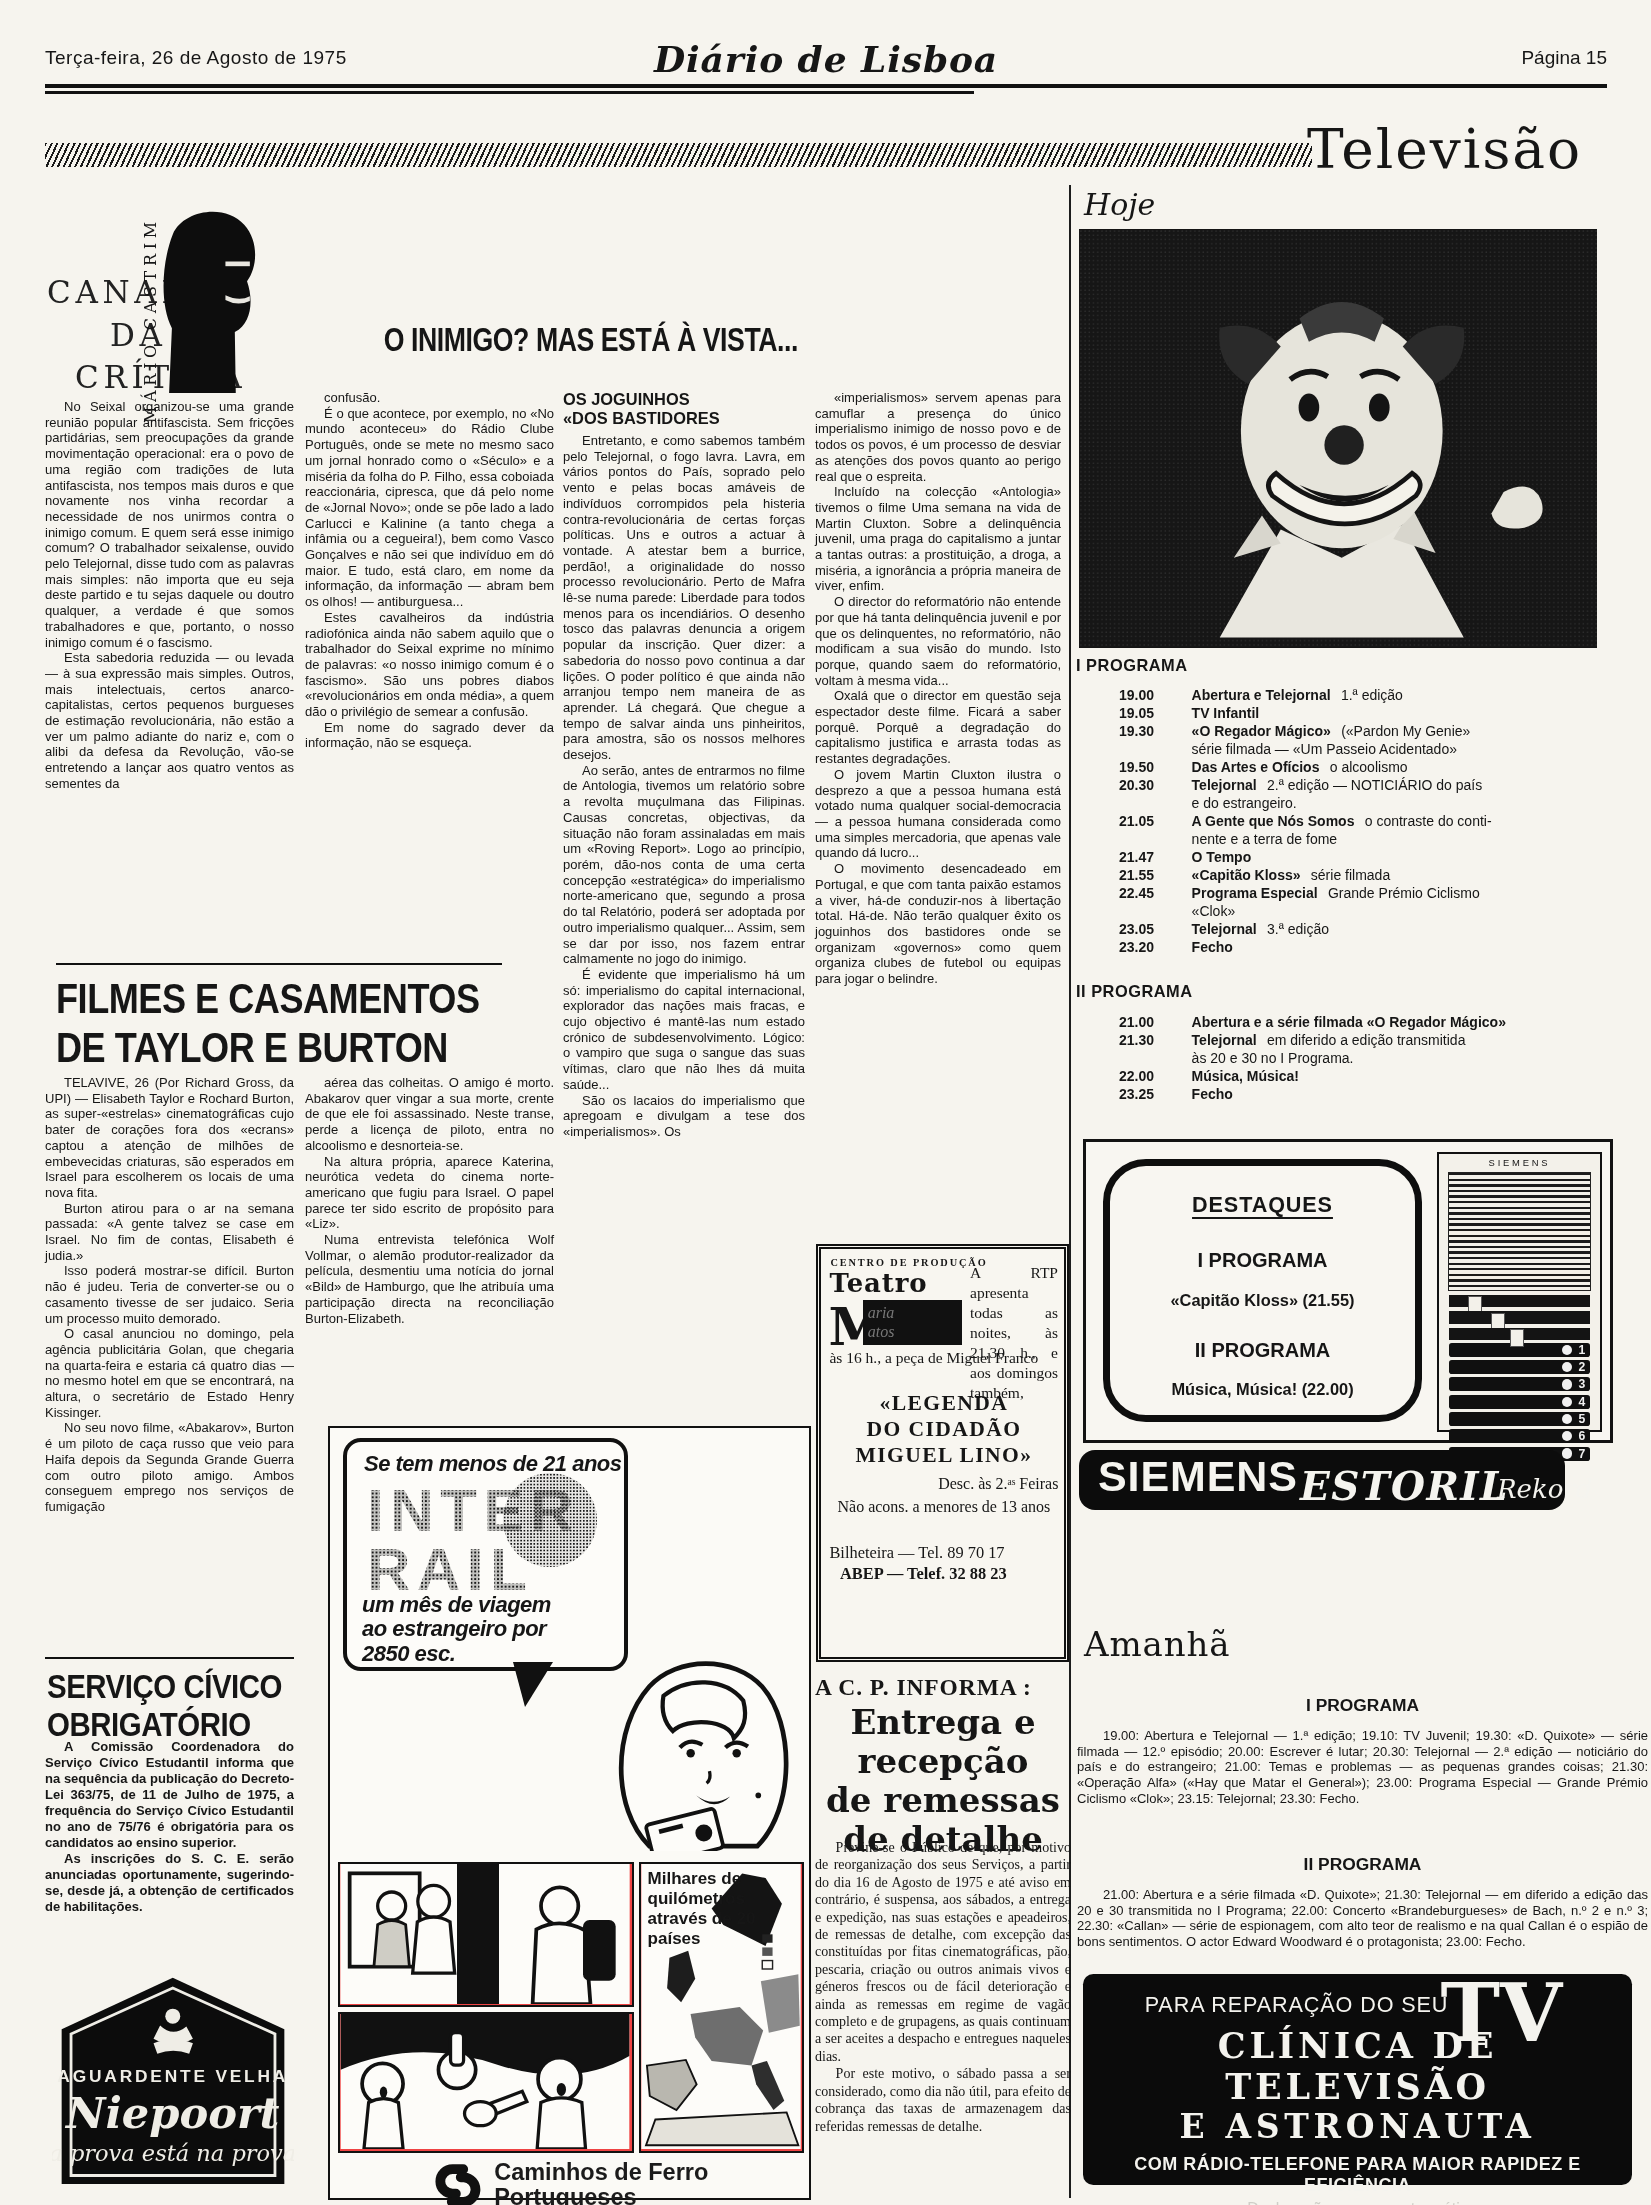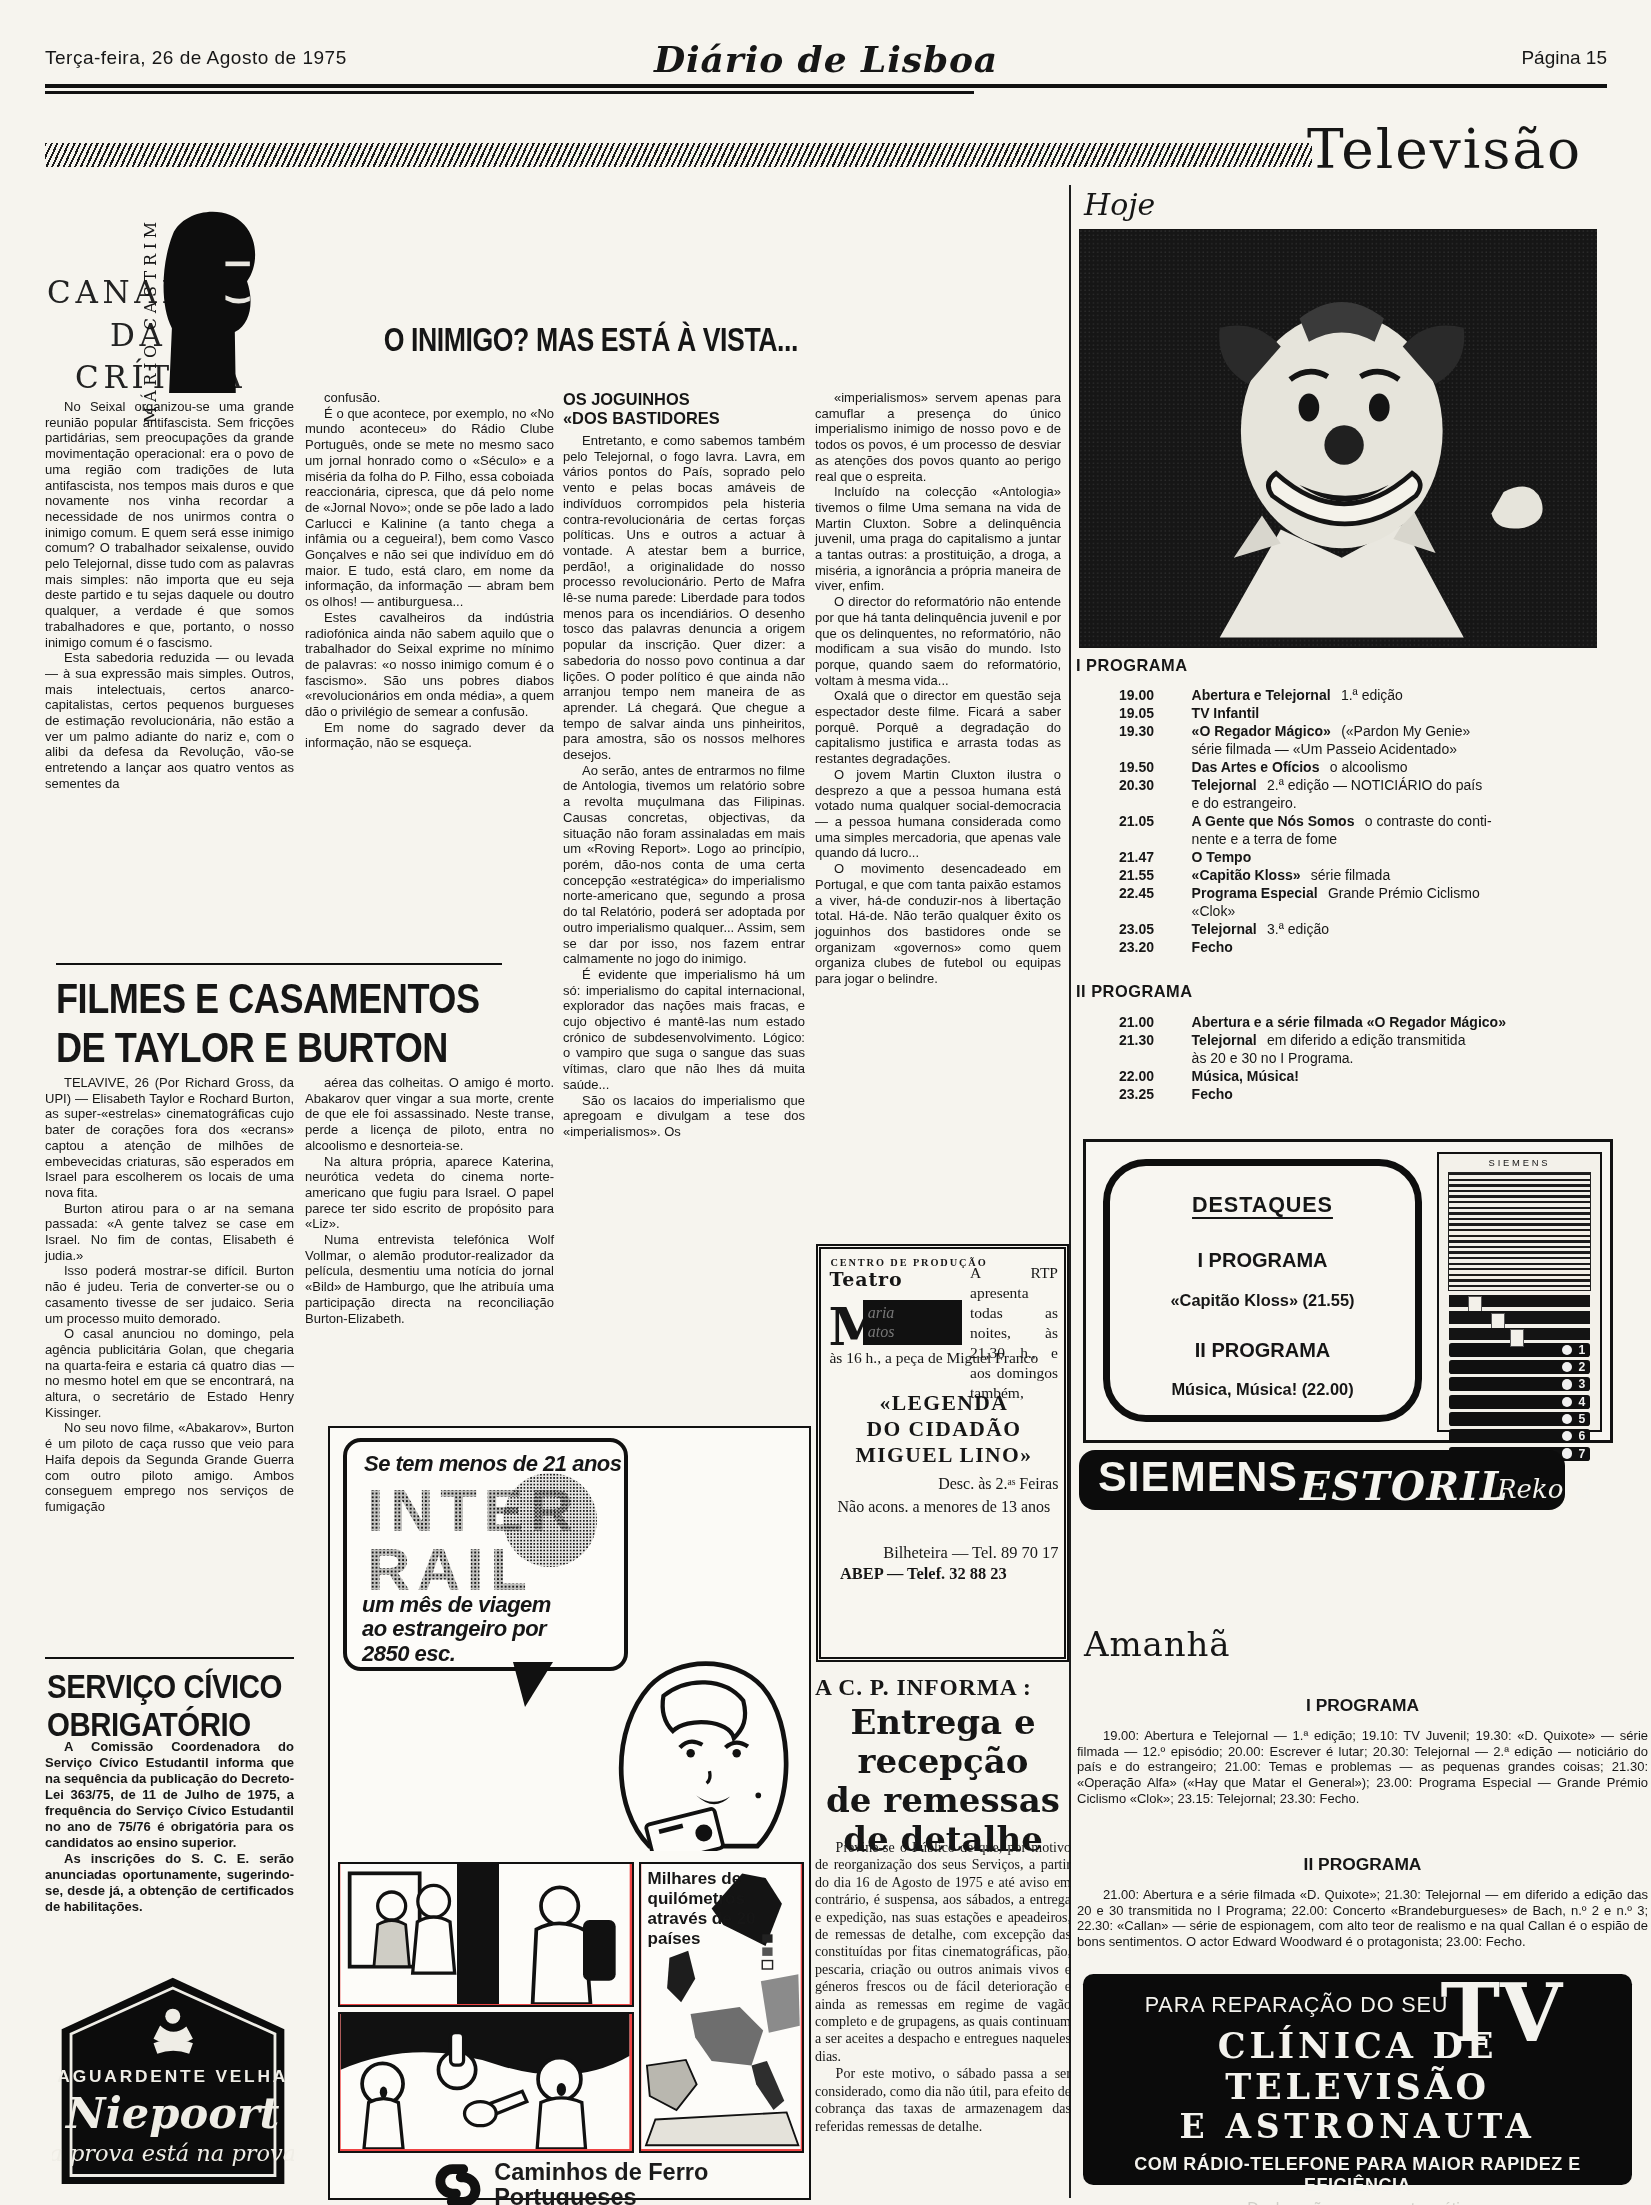--- a/index.html
+++ b/index.html
@@ -57,29 +57,29 @@
   .panel{border:2.8px solid #111;background:#ef4444;box-sizing:border-box;overflow:hidden;}
   .pan1{left:8.4px;top:434px;width:296px;height:145px;}
   .pan2{left:8.4px;top:584px;width:296px;height:141px;}
   .panmap{left:309px;top:434px;width:165px;height:291px;}
   .mapcap{left:6.6px;top:4.7px;width:113px;font-size:17px;line-height:20px;font-weight:bold;}
   .cprow{left:103px;top:732px;display:flex;align-items:center;gap:12.2px;}
   .cptxt{font-size:23.5px;line-height:25px;font-weight:bold;color:#1b1b1b;}
   
   .teatro{left:816px;top:1244px;width:253px;height:418px;border:5.2px double #111;background:#f8f6f0;box-sizing:border-box;font-family:"Liberation Serif",serif;}
   .te-kicker{left:9.4px;top:7.5px;font-size:10.3px;font-weight:bold;letter-spacing:1.9px;}
-  .te-logo1{left:8.4px;top:19px;font-family:"DejaVu Serif",serif;font-weight:bold;font-size:19px;letter-spacing:0.9px;}
+  .te-logo1{left:8.4px;top:19px;font-family:"DejaVu Serif",serif;font-weight:bold;font-size:26px;letter-spacing:0.9px;}
   .te-m{left:7.5px;top:47px;font-family:"DejaVu Serif",serif;font-weight:bold;font-size:52px;}
   .te-box{left:42px;top:51px;width:99px;height:45px;background:#111;color:#777;font-size:16px;line-height:19px;padding:2.8px 4.7px;box-sizing:border-box;font-style:italic;}
   .te-intro{left:8.4px;top:28px;width:141px;font-size:15.5px;line-height:20px;text-align:justify;position:absolute;}
   .te-intro2{left:8.4px;top:99px;width:229px;font-size:15.5px;line-height:20px;}
   .te-title{left:8.4px;top:141px;width:229px;text-align:center;font-weight:bold;font-size:21.6px;line-height:26px;letter-spacing:1.4px;white-space:pre-line;}
   .te-desc{left:8.4px;top:226px;width:229px;text-align:right;font-size:16px;}
   .te-adv{left:8.4px;top:248px;width:229px;text-align:center;font-size:16px;line-height:20px;}
-  .te-t1{left:8.4px;top:294px;width:229px;text-align:right;font-size:16.4px;}
+  .te-t1{left:8.4px;top:294px;width:229px;text-align:left;font-size:16.4px;}
   .te-t2{left:19px;top:315px;width:229px;text-align:left;font-size:16.4px;font-weight:bold;}
   
   .acp-k{left:815px;top:1674px;font-family:"Liberation Serif",serif;font-weight:bold;font-size:23.5px;letter-spacing:0.9px;}
   .acp-h{left:815px;top:1703px;width:256px;text-align:center;font-family:"DejaVu Serif",serif;font-weight:bold;font-size:34px;line-height:39px;white-space:pre-line;}
   .acp-b{left:815px;top:1839px;width:256px;font-family:"Liberation Serif",serif;font-size:14px;line-height:17.4px;text-align:justify;}
   .acp-b p{margin:0;text-indent:20.6px;}
   
   .hoje{left:1084px;top:187px;font-family:"DejaVu Serif",serif;font-size:30px;font-style:italic;}
   .clown{left:1079px;top:229px;width:518px;height:419px;background:#141414;}
   .prog-label{font-weight:bold;font-size:16.4px;letter-spacing:0.5px;}

